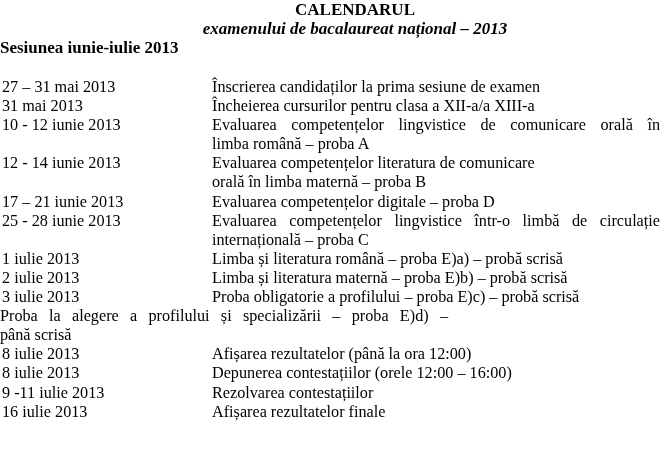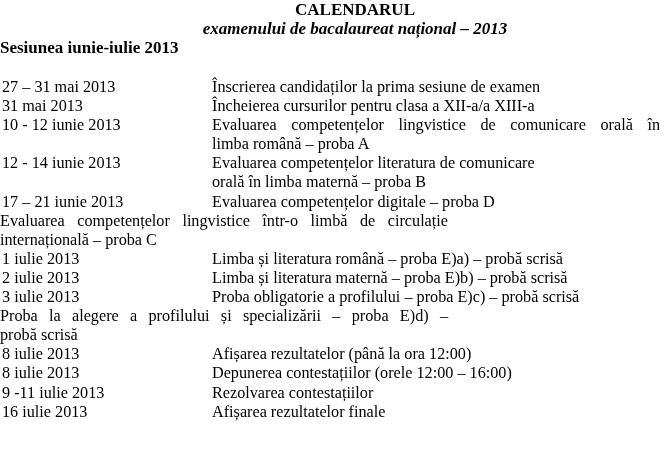--- a/index.html
+++ b/index.html
@@ -120,20 +120,21 @@
       <span class="line">orală în limba maternă – proba B</span>
     </div>
   </div>
   <div class="row">
     <div class="date">17 – 21 iunie 2013</div>
     <div class="event">
       <span class="line">Evaluarea competențelor digitale – proba D</span>
     </div>
   </div>
   <div class="row">
+    <div class="date">25 - 28 iunie 2013</div>
     <div class="event">
       <span class="line justify">Evaluarea competențelor lingvistice într-o limbă de circulație</span>
       <span class="line">internațională – proba C</span>
     </div>
   </div>
   <div class="row">
     <div class="date">1 iulie 2013</div>
     <div class="event">
       <span class="line">Limba și literatura română – proba E)a) – probă scrisă</span>
     </div>
@@ -146,21 +147,21 @@
   </div>
   <div class="row">
     <div class="date">3 iulie 2013</div>
     <div class="event">
       <span class="line">Proba obligatorie a profilului – proba E)c) – probă scrisă</span>
     </div>
   </div>
   <div class="row">
     <div class="event">
       <span class="line justify">Proba la alegere a profilului și specializării – proba E)d) –</span>
-      <span class="line">probă scrisă</span>
+      <span class="line">până scrisă</span>
     </div>
   </div>
   <div class="row">
     <div class="date">8 iulie 2013</div>
     <div class="event">
       <span class="line">Afișarea rezultatelor (până la ora 12:00)</span>
     </div>
   </div>
   <div class="row">
     <div class="date">8 iulie 2013</div>

